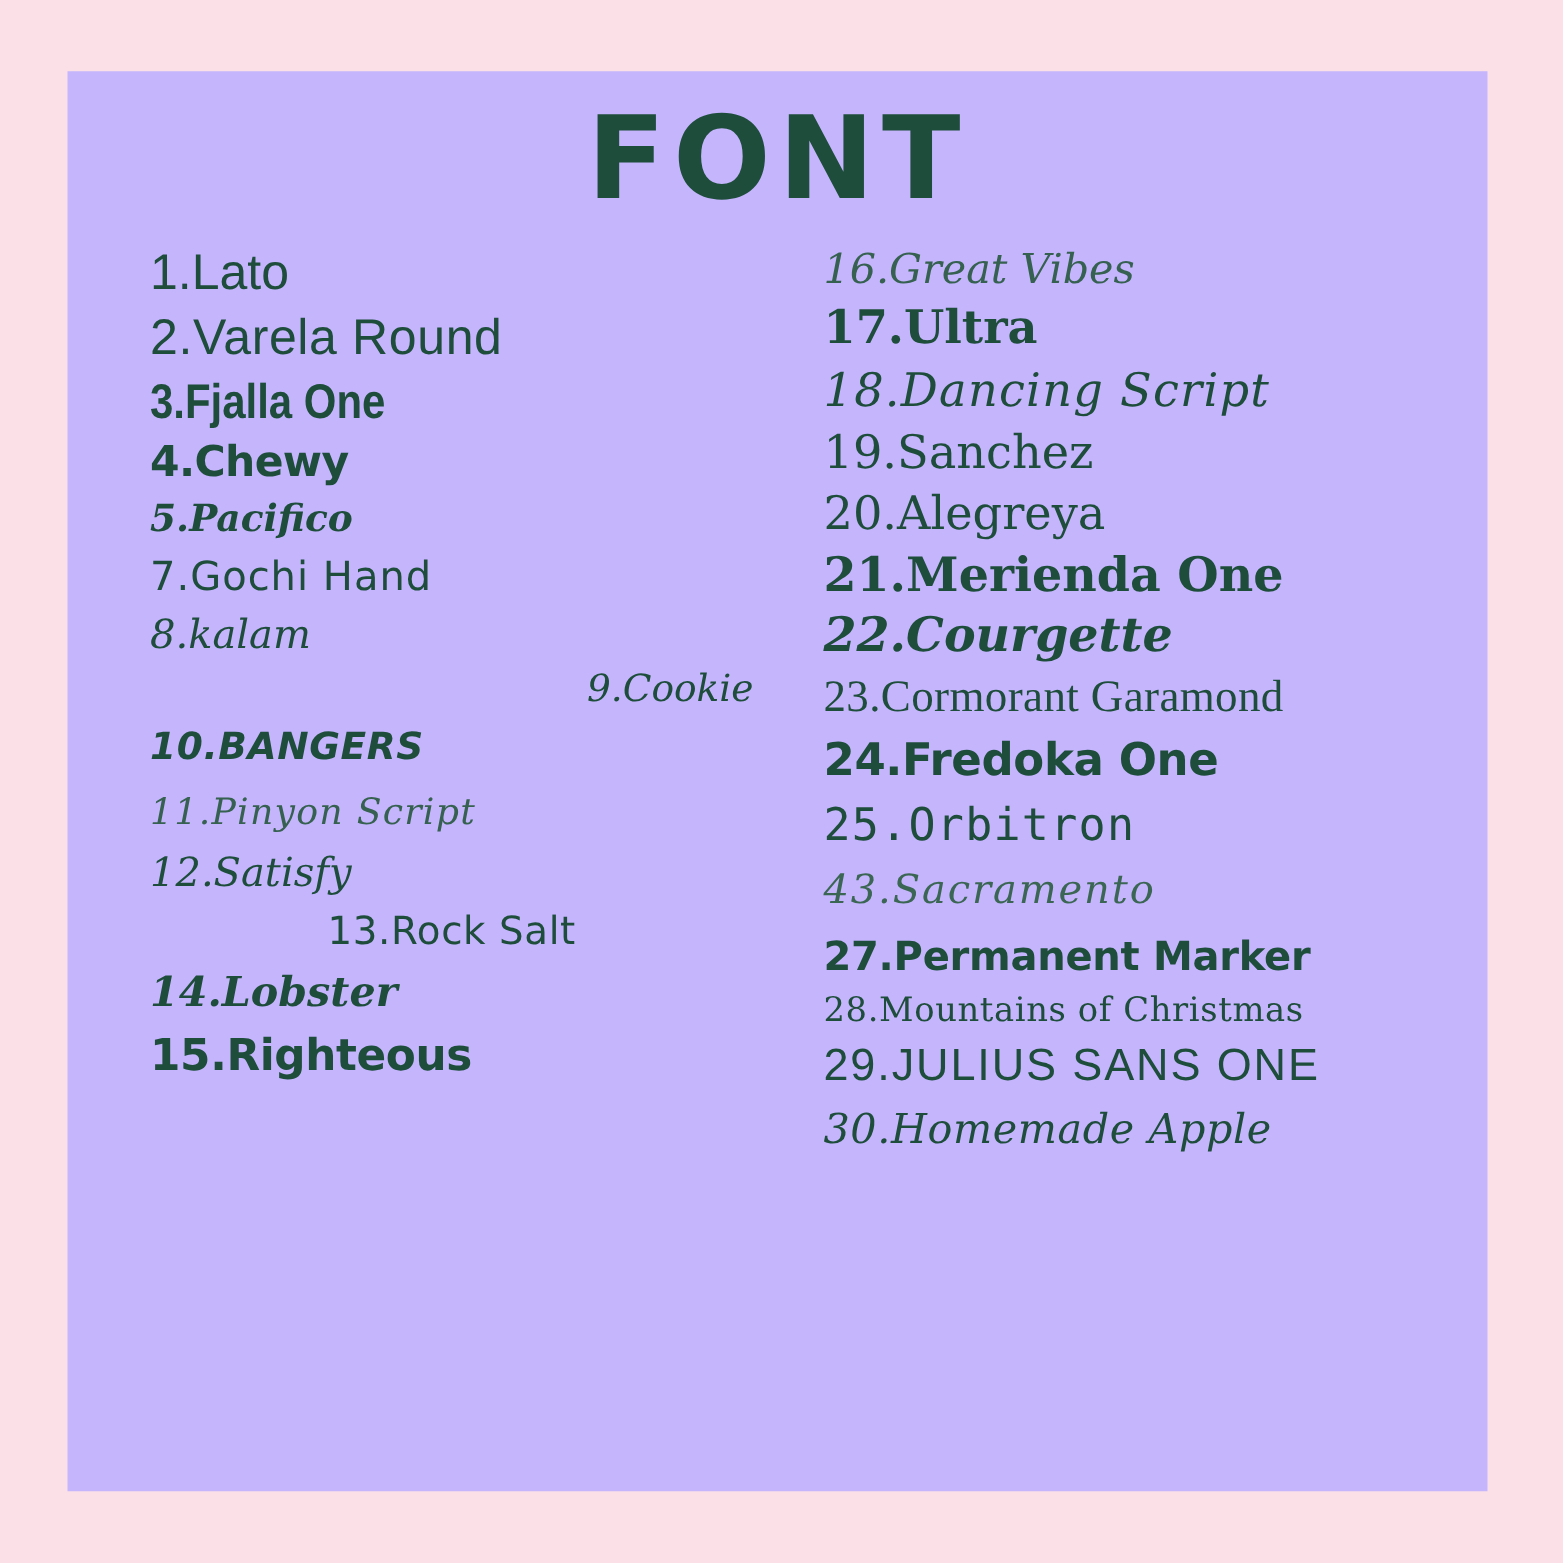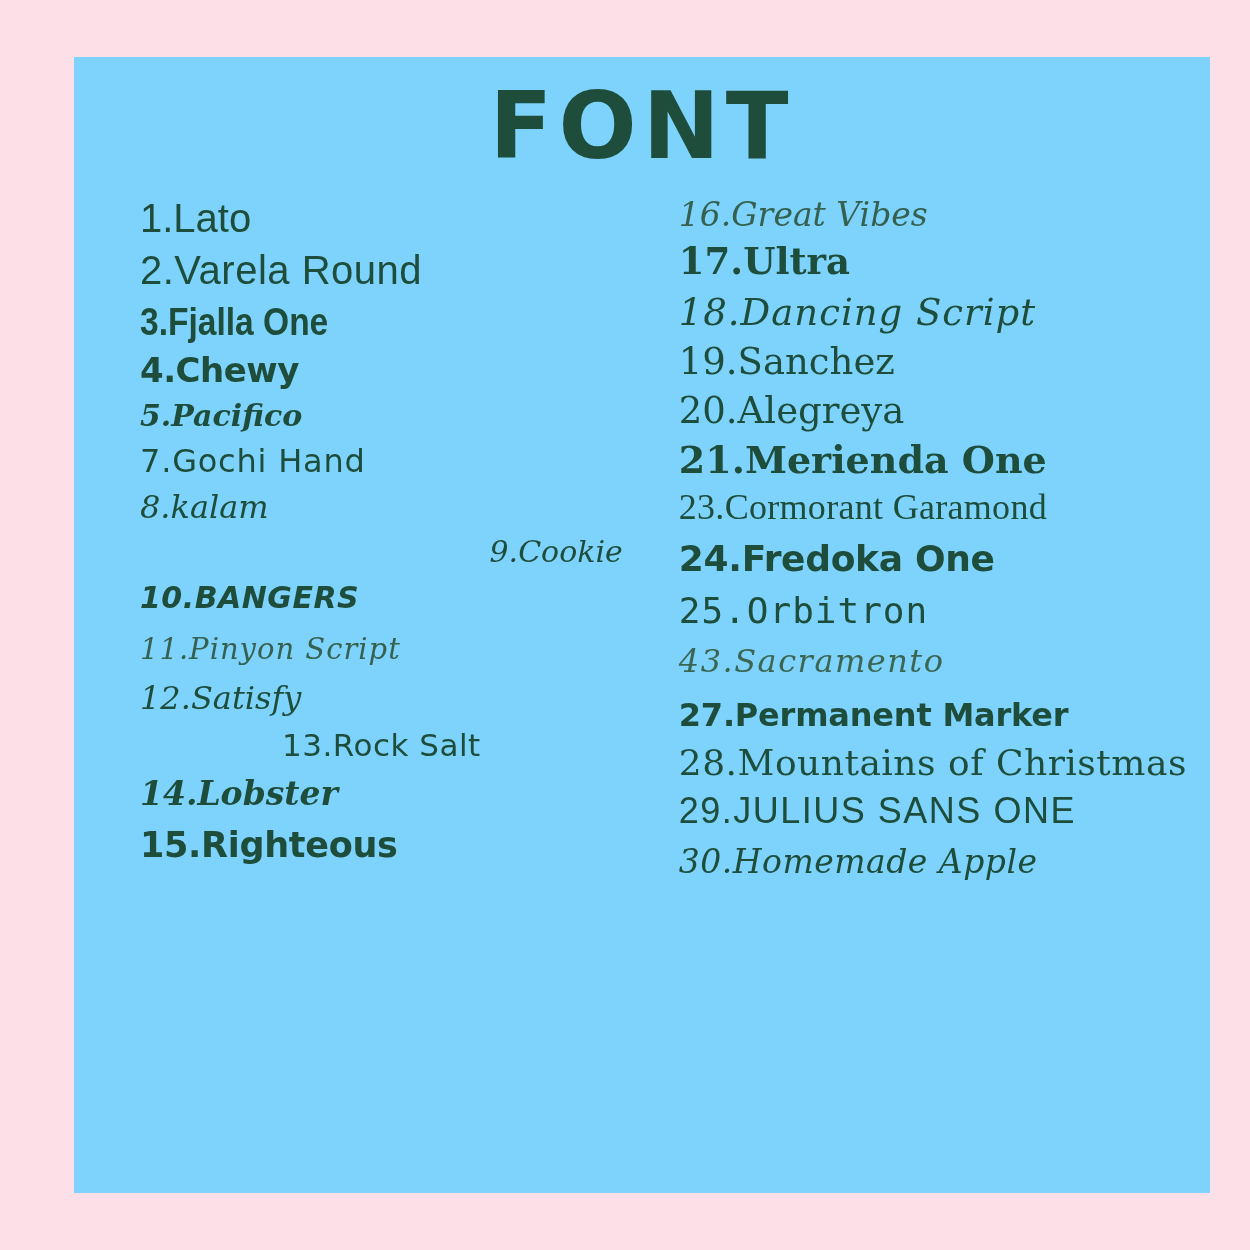--- a/index.html
+++ b/index.html
@@ -8,25 +8,25 @@
   }
   body {
     width: 1250px;
     height: 1250px;
     background: #fbe0e8;
     font-family: "Liberation Sans", sans-serif;
     overflow: hidden;
   }
   #page {
     position: absolute;
-    left: 74px;
+    left: 54px;
     top: 57px;
     width: 1136px;
     height: 1136px;
-    background: #7dd3fc;
+    background: #c4b5fd;
   }
   #title {
     text-align: center;
     color: #1e4d3b;
     font-family: "DejaVu Sans", sans-serif;
     font-weight: bold;
     font-size: 92px;
     letter-spacing: 6px;
     margin-top: 22px;
     line-height: 1.05;
@@ -78,21 +78,21 @@
   .g18 { font-family: "DejaVu Serif", serif; font-style: italic; font-size: 37px; font-weight: 400; letter-spacing: 1px; margin: 0 0 12px; }
   .g19 { font-family: "DejaVu Serif", serif; font-size: 37px; font-weight: 400; margin: 0 0 12px; }
   .g20 { font-family: "DejaVu Serif", serif; font-size: 37px; font-weight: 400; margin: 0 0 12px; }
   .g21 { font-family: "DejaVu Serif", serif; font-size: 38px; font-weight: 700; margin: 0 0 10px; }
   .g22 { font-family: "DejaVu Serif", serif; font-style: italic; font-size: 38px; font-weight: 700; margin: 0 0 12px; }
   .g23 { font-family: "Liberation Serif", serif; font-size: 36px; font-weight: 400; letter-spacing: 0.3px; margin: 0 0 16px; }
   .g24 { font-family: "DejaVu Sans", sans-serif; font-size: 36px; font-weight: 700; letter-spacing: -0.3px; margin: 0 0 16px; }
   .g25 { font-family: "DejaVu Sans Mono", monospace; font-size: 36px; font-weight: 400; letter-spacing: 1px; margin: 0 0 16px; }
   .g26 { font-family: "DejaVu Serif", serif; font-style: italic; font-size: 32px; font-weight: 400; letter-spacing: 1.5px; color: #3c6654; margin: 0 0 22px; }
   .g27 { font-family: "DejaVu Sans", sans-serif; font-size: 32px; font-weight: 700; letter-spacing: -0.2px; margin: 0 0 14px; }
-  .g28 { font-family: "DejaVu Serif", serif; font-size: 36px; font-weight: 400; letter-spacing: 0.5px; margin: 0 0 12px; }
+  .g28 { font-family: "DejaVu Serif", serif; font-size: 27px; font-weight: 400; letter-spacing: 0.5px; margin: 0 0 12px; }
   .g29 { font-family: "Liberation Sans", sans-serif; font-size: 36px; font-weight: 400; letter-spacing: 1.5px; margin: 0 0 16px; }
   .g30 { font-family: "DejaVu Serif", serif; font-style: italic; font-size: 33px; font-weight: 400; letter-spacing: 0.5px; margin: 0 0 10px; }
 </style>
 </head>
 <body>
 
 <div id="page">
 
   <div id="title">FONT</div>
 
@@ -115,20 +115,21 @@
       <div class="item f15">15.Righteous</div>
     </div>
 
     <div class="col col-right">
       <div class="item g16">16.Great Vibes</div>
       <div class="item g17">17.Ultra</div>
       <div class="item g18">18.Dancing Script</div>
       <div class="item g19">19.Sanchez</div>
       <div class="item g20">20.Alegreya</div>
       <div class="item g21">21.Merienda One</div>
+      <div class="item g22">22.Courgette</div>
       <div class="item g23">23.Cormorant Garamond</div>
       <div class="item g24">24.Fredoka One</div>
       <div class="item g25">25.Orbitron</div>
       <div class="item g26">43.Sacramento</div>
       <div class="item g27">27.Permanent Marker</div>
       <div class="item g28">28.Mountains of Christmas</div>
       <div class="item g29">29.JULIUS SANS ONE</div>
       <div class="item g30">30.Homemade Apple</div>
     </div>
 

